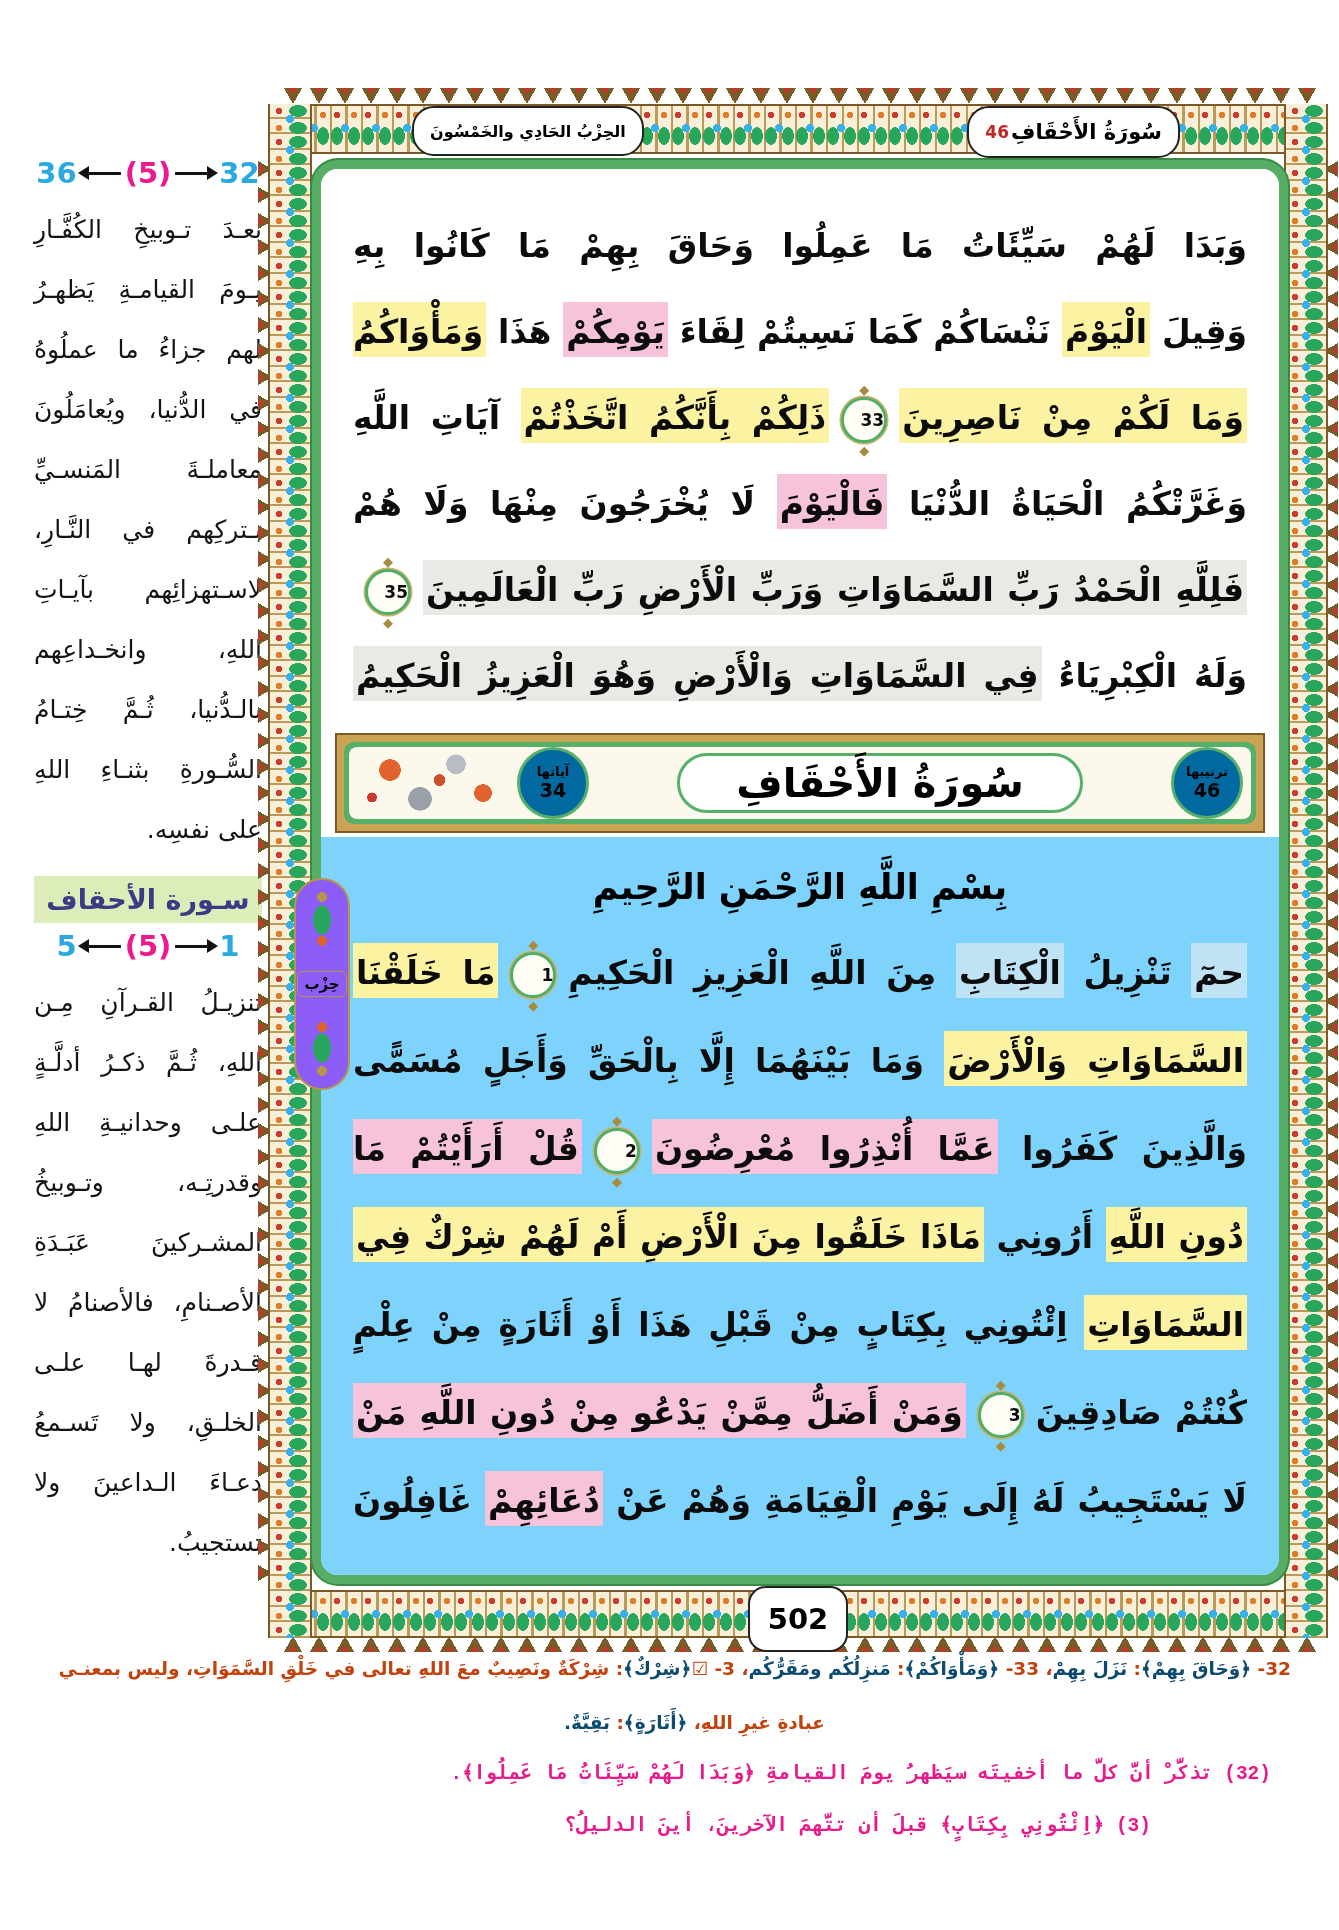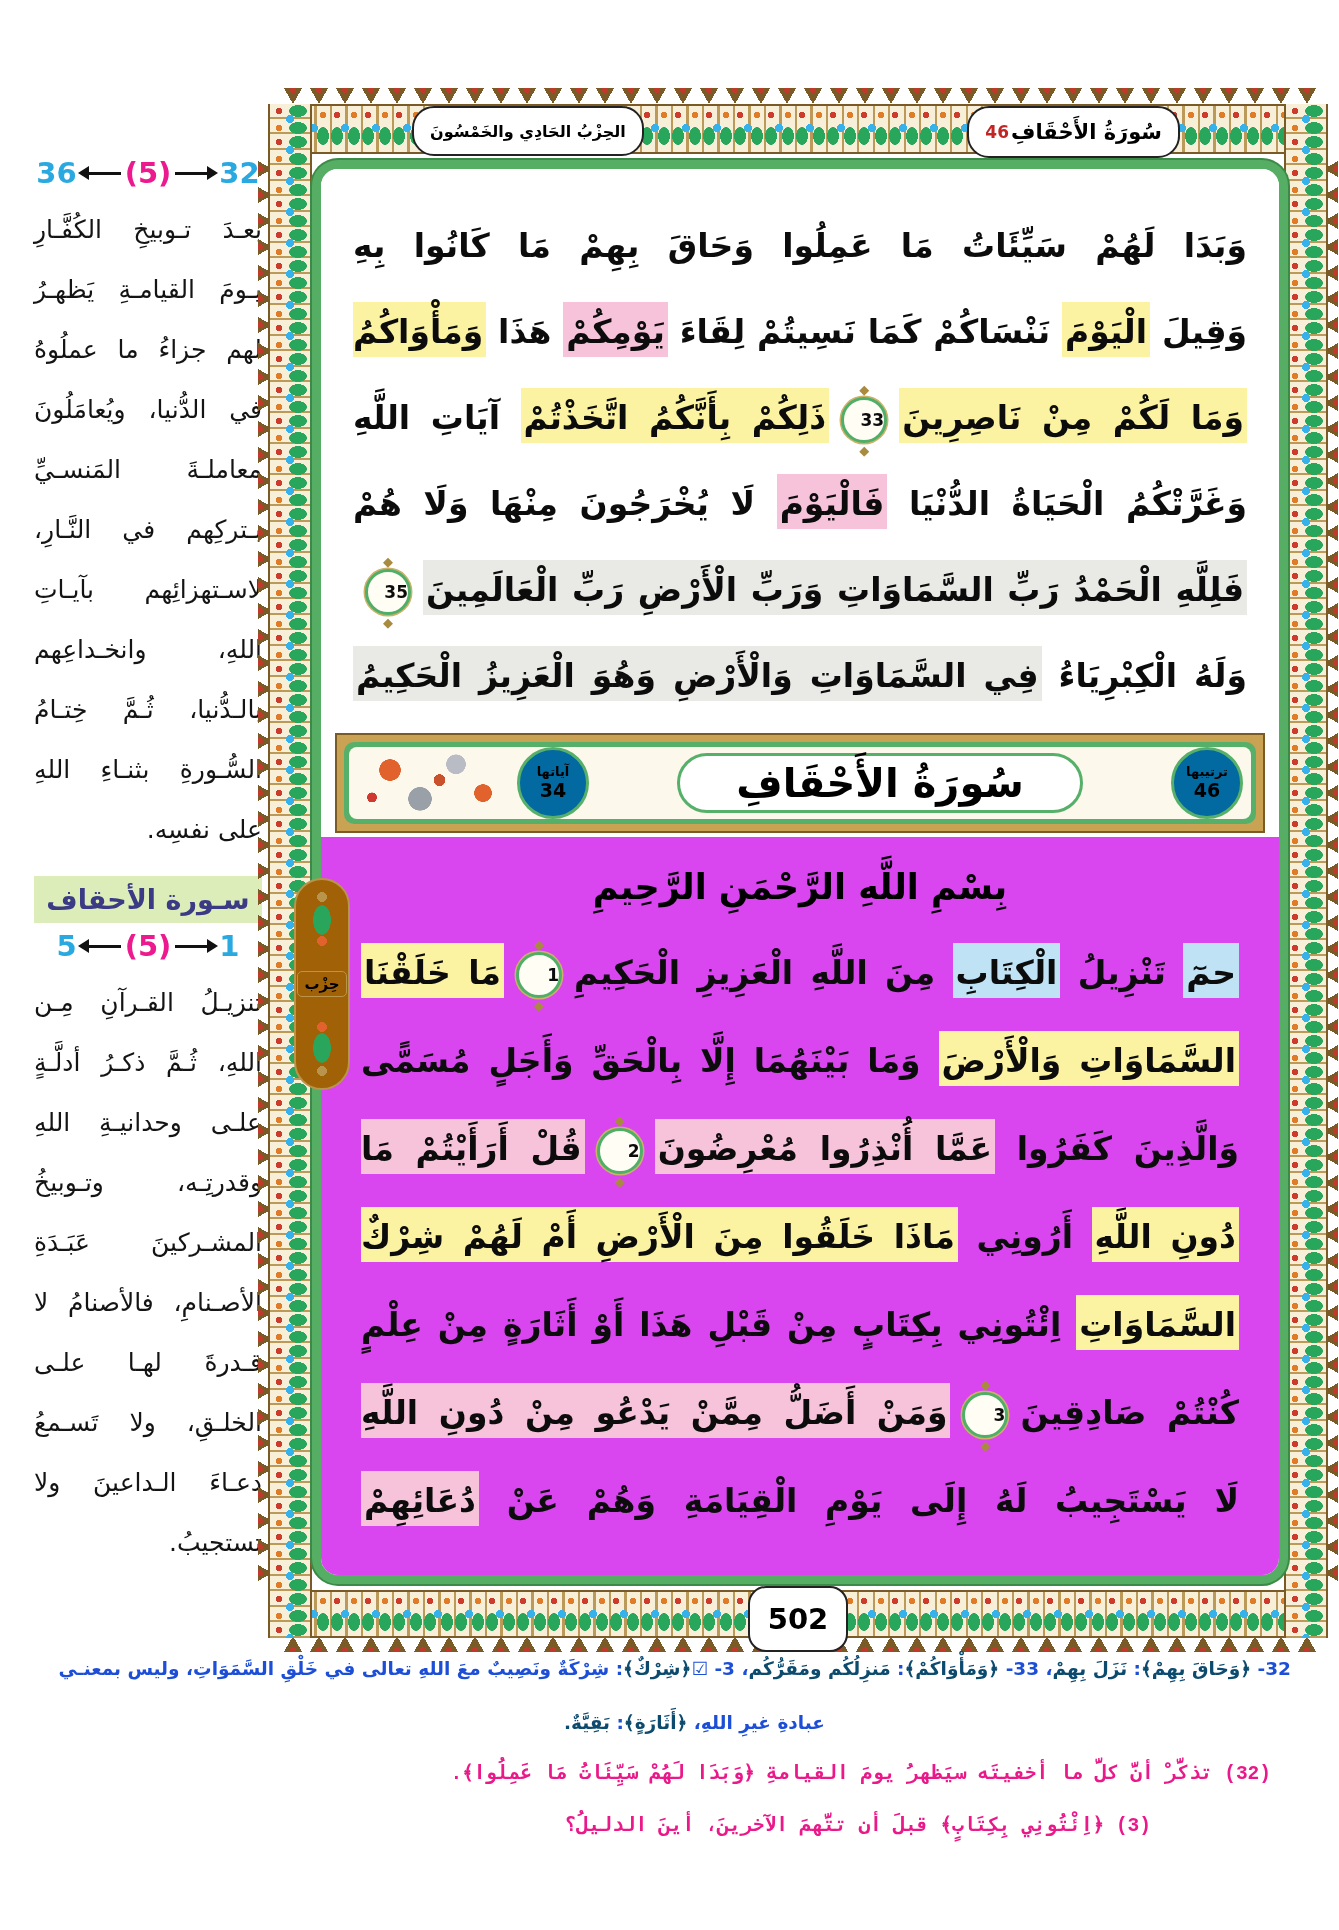--- a/index.html
+++ b/index.html
@@ -75,21 +75,21 @@
       width:96px;height:62px;background:#fff;border:2.5px solid #222;border-radius:18px;
       display:flex;align-items:center;justify-content:center;font-size:29px;font-weight:bold;}
 
   .inner-frame{position:absolute;top:84px;bottom:68px;left:46px;right:42px;
       border:9px solid #55ae63;box-shadow:0 0 0 2px #3c8a47;border-radius:26px;
       background:#fff;overflow:hidden;display:flex;flex-direction:column;}
 
   
   .qsection{direction:rtl;}
   .qs1{padding:34px 32px 10px;background:#ffffff;}
-  .qs2{flex:1;background:#d946ef;padding:8px 40px 14px;}
+  .qs2{flex:1;background:#7dd3fc;padding:8px 32px 14px;}
   .qline{height:86px;line-height:86px;overflow:hidden;text-align:justify;
          font-size:33px;font-weight:bold;color:#0c0c0c;white-space:normal;}
   .qs2 .qline{height:88px;line-height:88px;}
   .qline::after{content:"";display:inline-block;width:100%;height:0;}
   .hl{padding:10px 3px 6px;}
   .hl-yellow{background:#fbf3a2;}
   .hl-pink{background:#f6c3da;}
   .hl-gray{background:#e9e9e6;}
   .hl-blue{background:#bfe2f4;}
   .vb{display:inline-flex;align-items:center;width:40px;height:40px;
@@ -117,38 +117,38 @@
   .banner-ornament{flex:0 0 150px;height:72px;border-radius:8px;background-color:#fdf8ec;
       background-image:
         radial-gradient(circle 11px at 22% 32%,#e2622e 96%,transparent),
         radial-gradient(circle 10px at 66% 24%,#b9bcc4 96%,transparent),
         radial-gradient(circle 12px at 42% 72%,#9aa0a8 96%,transparent),
         radial-gradient(circle 9px at 84% 64%,#e2622e 96%,transparent),
         radial-gradient(circle 6px at 55% 46%,#c9512c 96%,transparent),
         radial-gradient(circle 5px at 10% 70%,#cf3a30 96%,transparent);}
 
   
-  .hizb{position:absolute;left:28px;top:802px;width:56px;height:212px;background:#a16207;
+  .hizb{position:absolute;left:28px;top:802px;width:56px;height:212px;background:#8b5cf6;
       border:2.5px solid #b8954a;border-radius:30px;z-index:7;display:flex;flex-direction:column;
       align-items:center;justify-content:space-between;padding:10px 0;box-sizing:border-box;}
   .hizb-orn{width:30px;height:58px;background-image:
       radial-gradient(circle 5px at 50% 7px,#b8954a 96%,transparent),
       radial-gradient(ellipse 9px 15px at 50% 30px,#2aa55c 96%,transparent),
       radial-gradient(circle 5px at 50% 51px,#e2622e 96%,transparent);}
   .hizb-orn.flip{transform:scaleY(-1);}
   .hizb-word{border:1.5px solid #b8954a;border-radius:5px;padding:3px 6px;
       font-size:15px;font-weight:bold;direction:rtl;}
 
   
   .footnotes{position:absolute;left:54px;right:48px;top:1642px;direction:rtl;text-align:right;
       font-weight:bold;font-size:18.5px;line-height:54px;color:#111;}
   .fn-line{white-space:nowrap;}
   .fn-line2{margin-right:466px;}
   .fn-teal{color:#0c4a6e;}
-  .fn-black{color:#1d4ed8;}
+  .fn-black{color:#c2410c;}
   .reflections{position:absolute;left:54px;right:48px;top:1748px;direction:rtl;text-align:right;
       font-weight:bold;font-size:19.5px;line-height:52px;color:#ea1889;font-family:Liberation Mono, monospace;}
   .fn-reflection{white-space:nowrap;margin-right:20px;}
   .fn-reflection2{margin-right:140px;}
 </style>
 </head>
 <body>
 
 <div class="sidebar">
   <div class="range-row">

